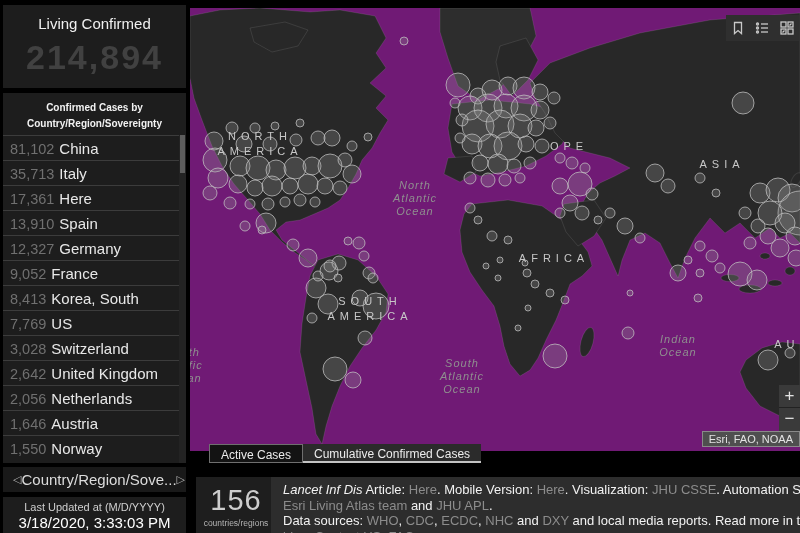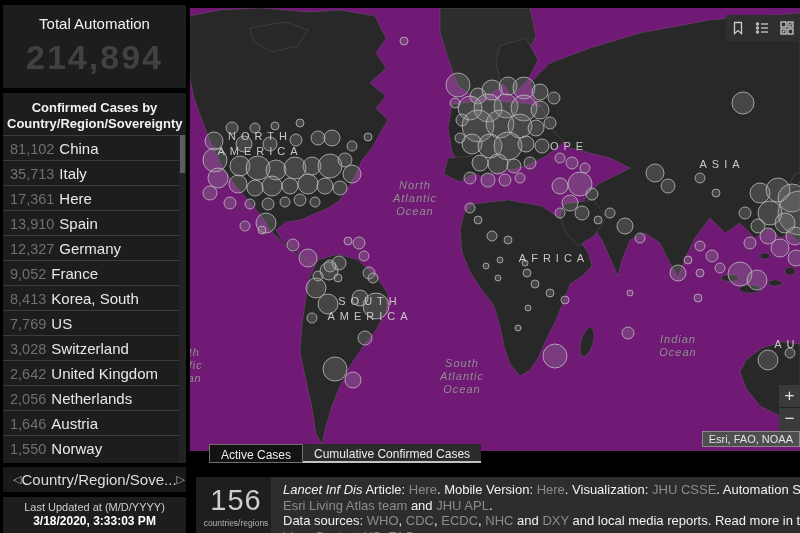--- a/index.html
+++ b/index.html
@@ -7,39 +7,39 @@
     font-family:"Liberation Sans", sans-serif; }
   .page { position:relative; width:800px; height:533px; background:#000; }
 
   
   .panel { position:absolute; background:#1d1d1d; }
   .total-panel { left:3px; top:5px; width:183px; height:83px; text-align:center; }
   .total-title { color:#f0f0f0; font-size:15px; font-weight:500; margin-top:10px; }
   .total-value { color:#414141; font-size:34px; font-weight:bold; letter-spacing:2px; margin-top:6px; }
 
   .list-panel { left:3px; top:93px; width:183px; height:370px; overflow:hidden; }
-  .list-header { color:#f2f2f2; font-size:13px; font-weight:bold; text-align:center;
+  .list-header { color:#f2f2f2; font-size:10px; font-weight:bold; text-align:center;
     padding:7px 4px 6px 4px; line-height:16px; }
   .rows { position:absolute; top:42px; left:0; right:7px; bottom:0; }
   .row { height:25px; line-height:25px; border-top:1px solid #3c3c3c;
     padding-left:7px; white-space:nowrap; overflow:hidden; cursor:pointer; }
   .row .num { color:#707070; font-size:14.5px; margin-right:5px; }
   .row .name { color:#e8e8e8; font-size:15px; }
   .scroll-track { position:absolute; top:42px; right:0; width:7px; bottom:0; background:#232323; }
   .scroll-thumb { position:absolute; top:0; left:1px; width:5px; height:38px; background:#5d5d5d; }
 
   .pager { position:absolute; left:3px; top:467px; width:183px; height:25px;
     background:#191919; display:flex; align-items:center; justify-content:space-between;
     padding:0 10px; }
   .pager-arrow { color:#b9b9b9; font-size:11px; cursor:pointer; }
   .pager-label { color:#dcdcdc; font-size:15px; }
 
   .updated-panel { left:3px; top:497px; width:183px; height:36px; text-align:center; }
   .updated-label { color:#cfcfcf; font-size:11px; margin-top:4px; }
-  .updated-value { color:#ffffff; font-size:12px; font-weight:bold; margin-top:1px;text-align:center; }
+  .updated-value { color:#ffffff; font-size:15px; font-weight:normal; margin-top:1px;text-align:center; }
 
   
   .map { position:absolute; left:190px; top:8px; width:610px; height:443px;
     background:#701a75; overflow:hidden; cursor:grab; }
   .map svg.world { position:absolute; left:0; top:0; }
   .land { fill:#282828; stroke:rgba(255,255,255,0.10); stroke-width:1; }
   .land2 { fill:#2d2d2d; stroke:rgba(255,255,255,0.10); stroke-width:1; }
 
   .mlabel { position:absolute; transform:translate(-50%,-50%); white-space:pre-line;
     text-align:center; pointer-events:none; }
@@ -81,21 +81,21 @@
   .iline { font-size:13px; line-height:15.5px; color:#f2f2f2; white-space:nowrap; }
   .iline .l { color:#8c8c8c; cursor:pointer; }
   .iline .i { font-style:italic; }
 </style>
 </head>
 <body>
 
 <div class="page">
 
   <section class="panel total-panel">
-    <div class="total-title">Total Automation</div>
+    <div class="total-title">Living Confirmed</div>
     <div class="total-value">214,894</div>
   </section>
 
   <section class="panel list-panel">
     <div class="list-header" style="white-space:pre-line">Confirmed Cases by
 Country/Region/Sovereignty</div>
     <div class="rows" id="rows">
         <div class="row"><span class="num">81,102</span><span class="name">China</span></div>
         <div class="row"><span class="num">35,713</span><span class="name">Italy</span></div>
         <div class="row"><span class="num">17,361</span><span class="name">Here</span></div>

